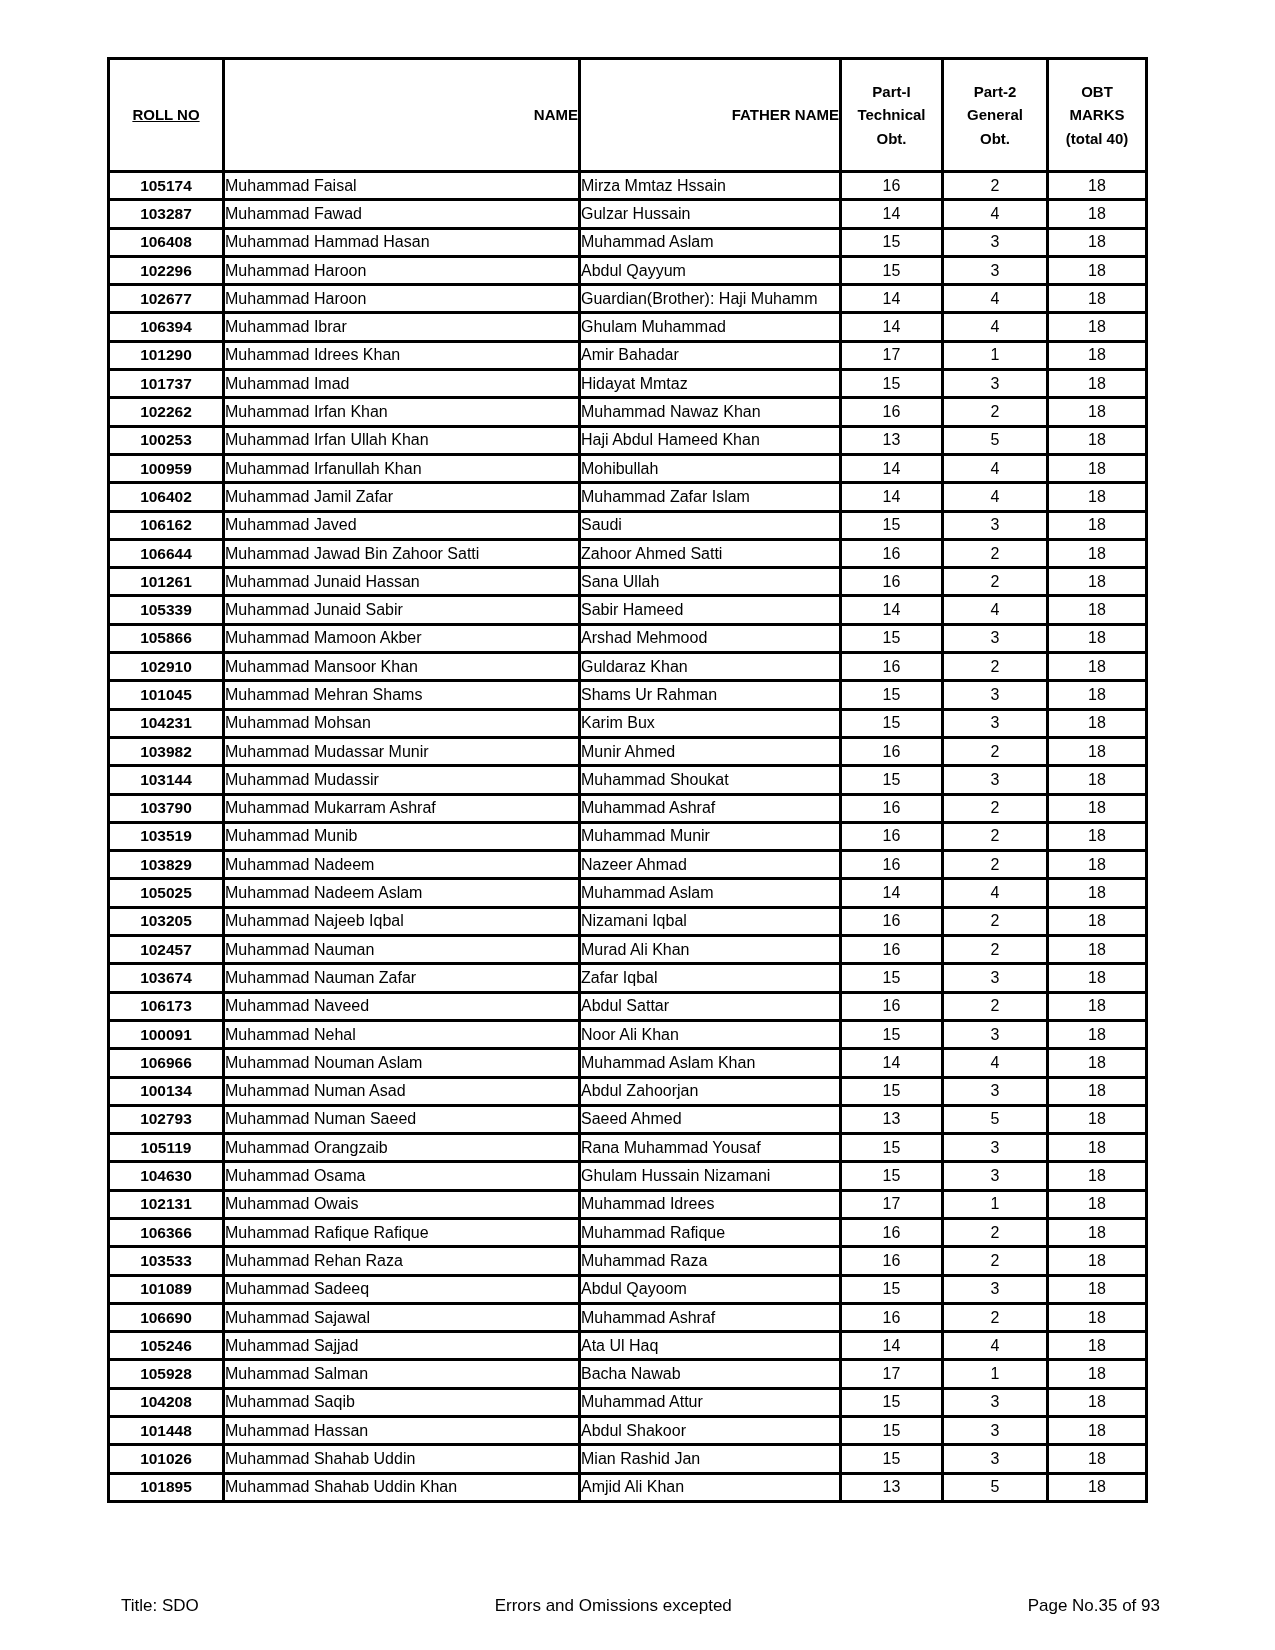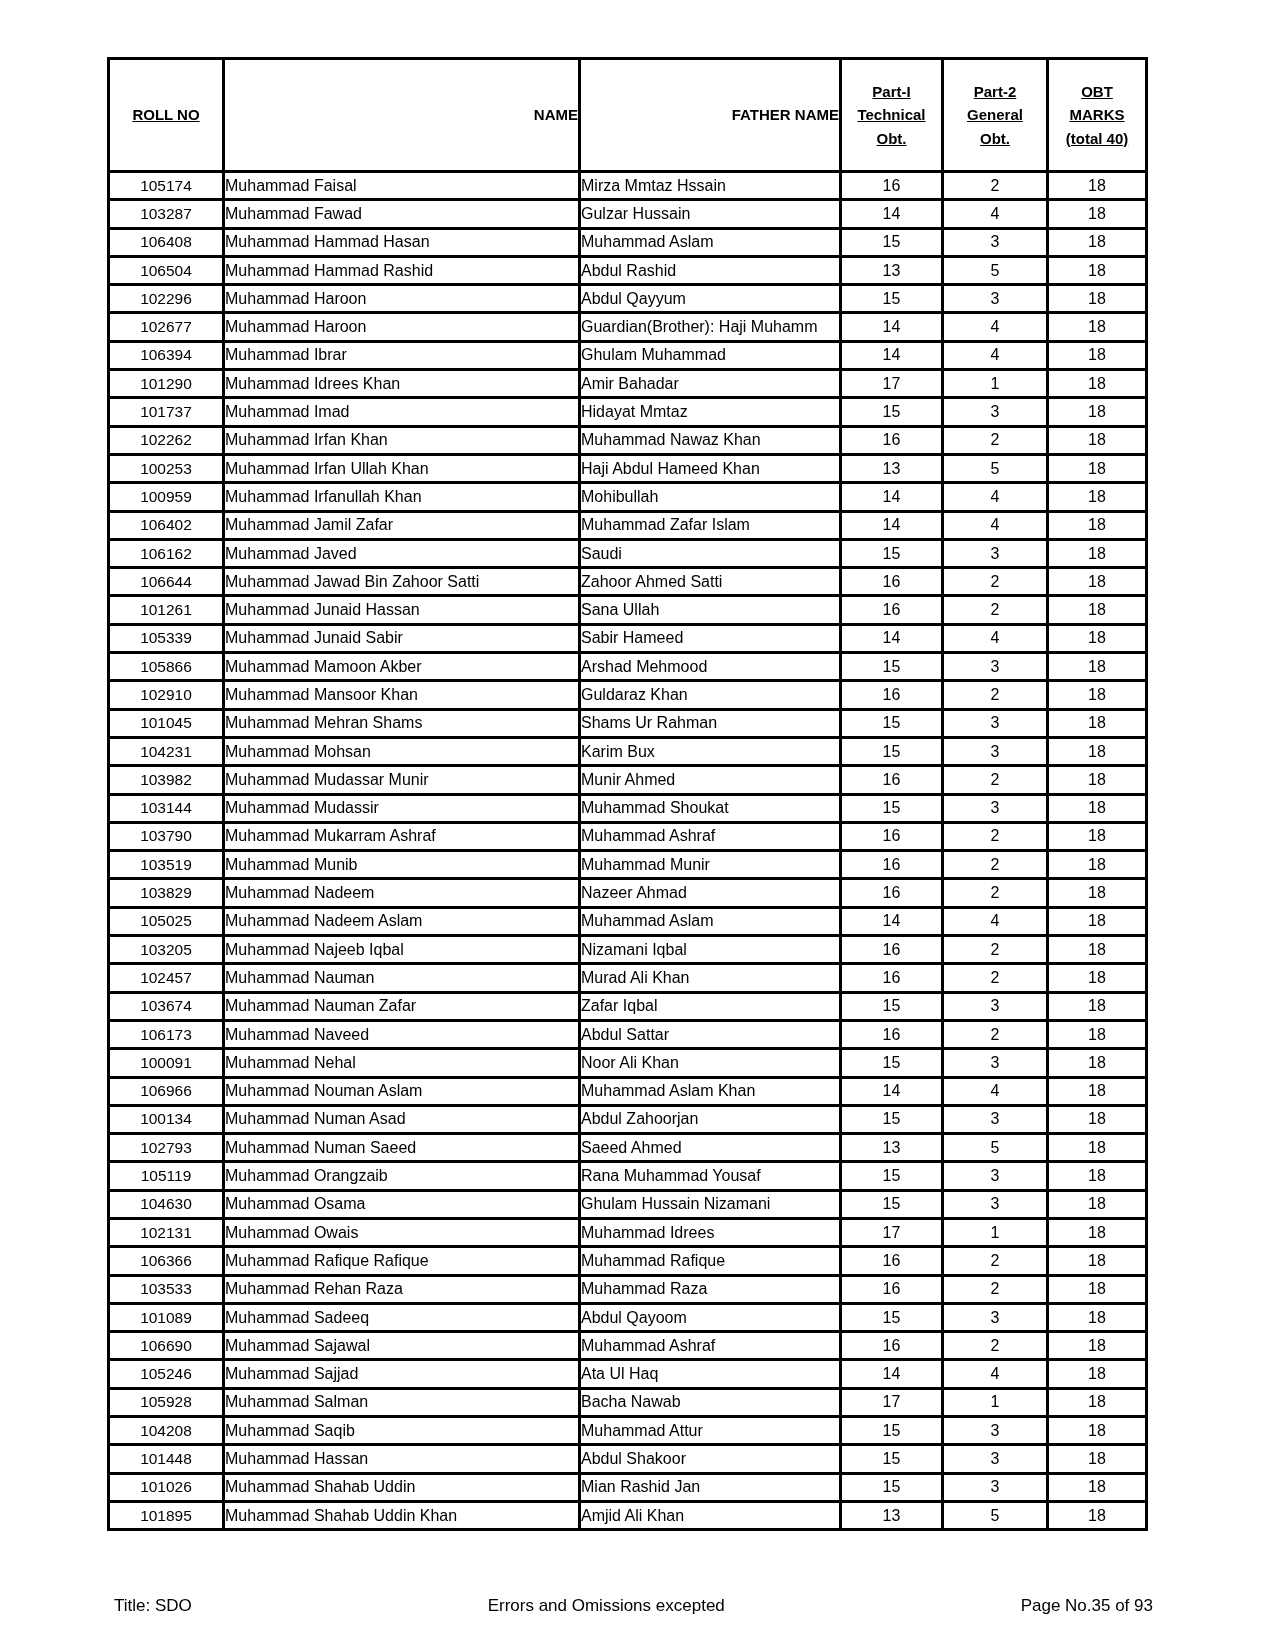--- a/index.html
+++ b/index.html
@@ -35,37 +35,37 @@
   table.results thead tr { height: 113px; }
   table.results tbody tr { height: 28.3px; }
   th {
     font-size: 15px;
     font-weight: bold;
     white-space: pre-line !important;
     line-height: 1.55;
   }
   th.h-roll   { text-align: center; text-decoration: underline; }
   th.h-name, th.h-father { text-align: right; padding-left: 6px; }
-  th.h-num    { text-align: center; text-decoration: underline; }
+  th.h-num    { text-align: center; }
   td { font-size: 16px; }
   td.col-roll_no {
-    font-weight: normal;
+    font-weight: bold;
     text-align: center;
     font-size: 15.5px;
   }
   td.col-name, td.col-father_name {
     text-align: left;
     padding-left: 6px;
   }
   td.col-part1, td.col-part2, td.col-obt {
     text-align: center;
   }
   .footer {
     position: absolute;
-    left: 114px;
+    left: 121px;
     width: 1039px;
     top: 1596px;
     display: flex;
     justify-content: space-between;
     align-items: flex-end;
     font-size: 17px;
   }
 </style>
 </head>
 <body>
@@ -116,28 +116,20 @@
         </tr>
         <tr>
           <td class="col-roll_no">106408</td>
           <td class="col-name">Muhammad Hammad Hasan</td>
           <td class="col-father_name">Muhammad Aslam</td>
           <td class="col-part1">15</td>
           <td class="col-part2">3</td>
           <td class="col-obt">18</td>
         </tr>
         <tr>
-          <td class="col-roll_no">106504</td>
-          <td class="col-name">Muhammad Hammad Rashid</td>
-          <td class="col-father_name">Abdul Rashid</td>
-          <td class="col-part1">13</td>
-          <td class="col-part2">5</td>
-          <td class="col-obt">18</td>
-        </tr>
-        <tr>
           <td class="col-roll_no">102296</td>
           <td class="col-name">Muhammad Haroon</td>
           <td class="col-father_name">Abdul Qayyum</td>
           <td class="col-part1">15</td>
           <td class="col-part2">3</td>
           <td class="col-obt">18</td>
         </tr>
         <tr>
           <td class="col-roll_no">102677</td>
           <td class="col-name">Muhammad Haroon</td>

